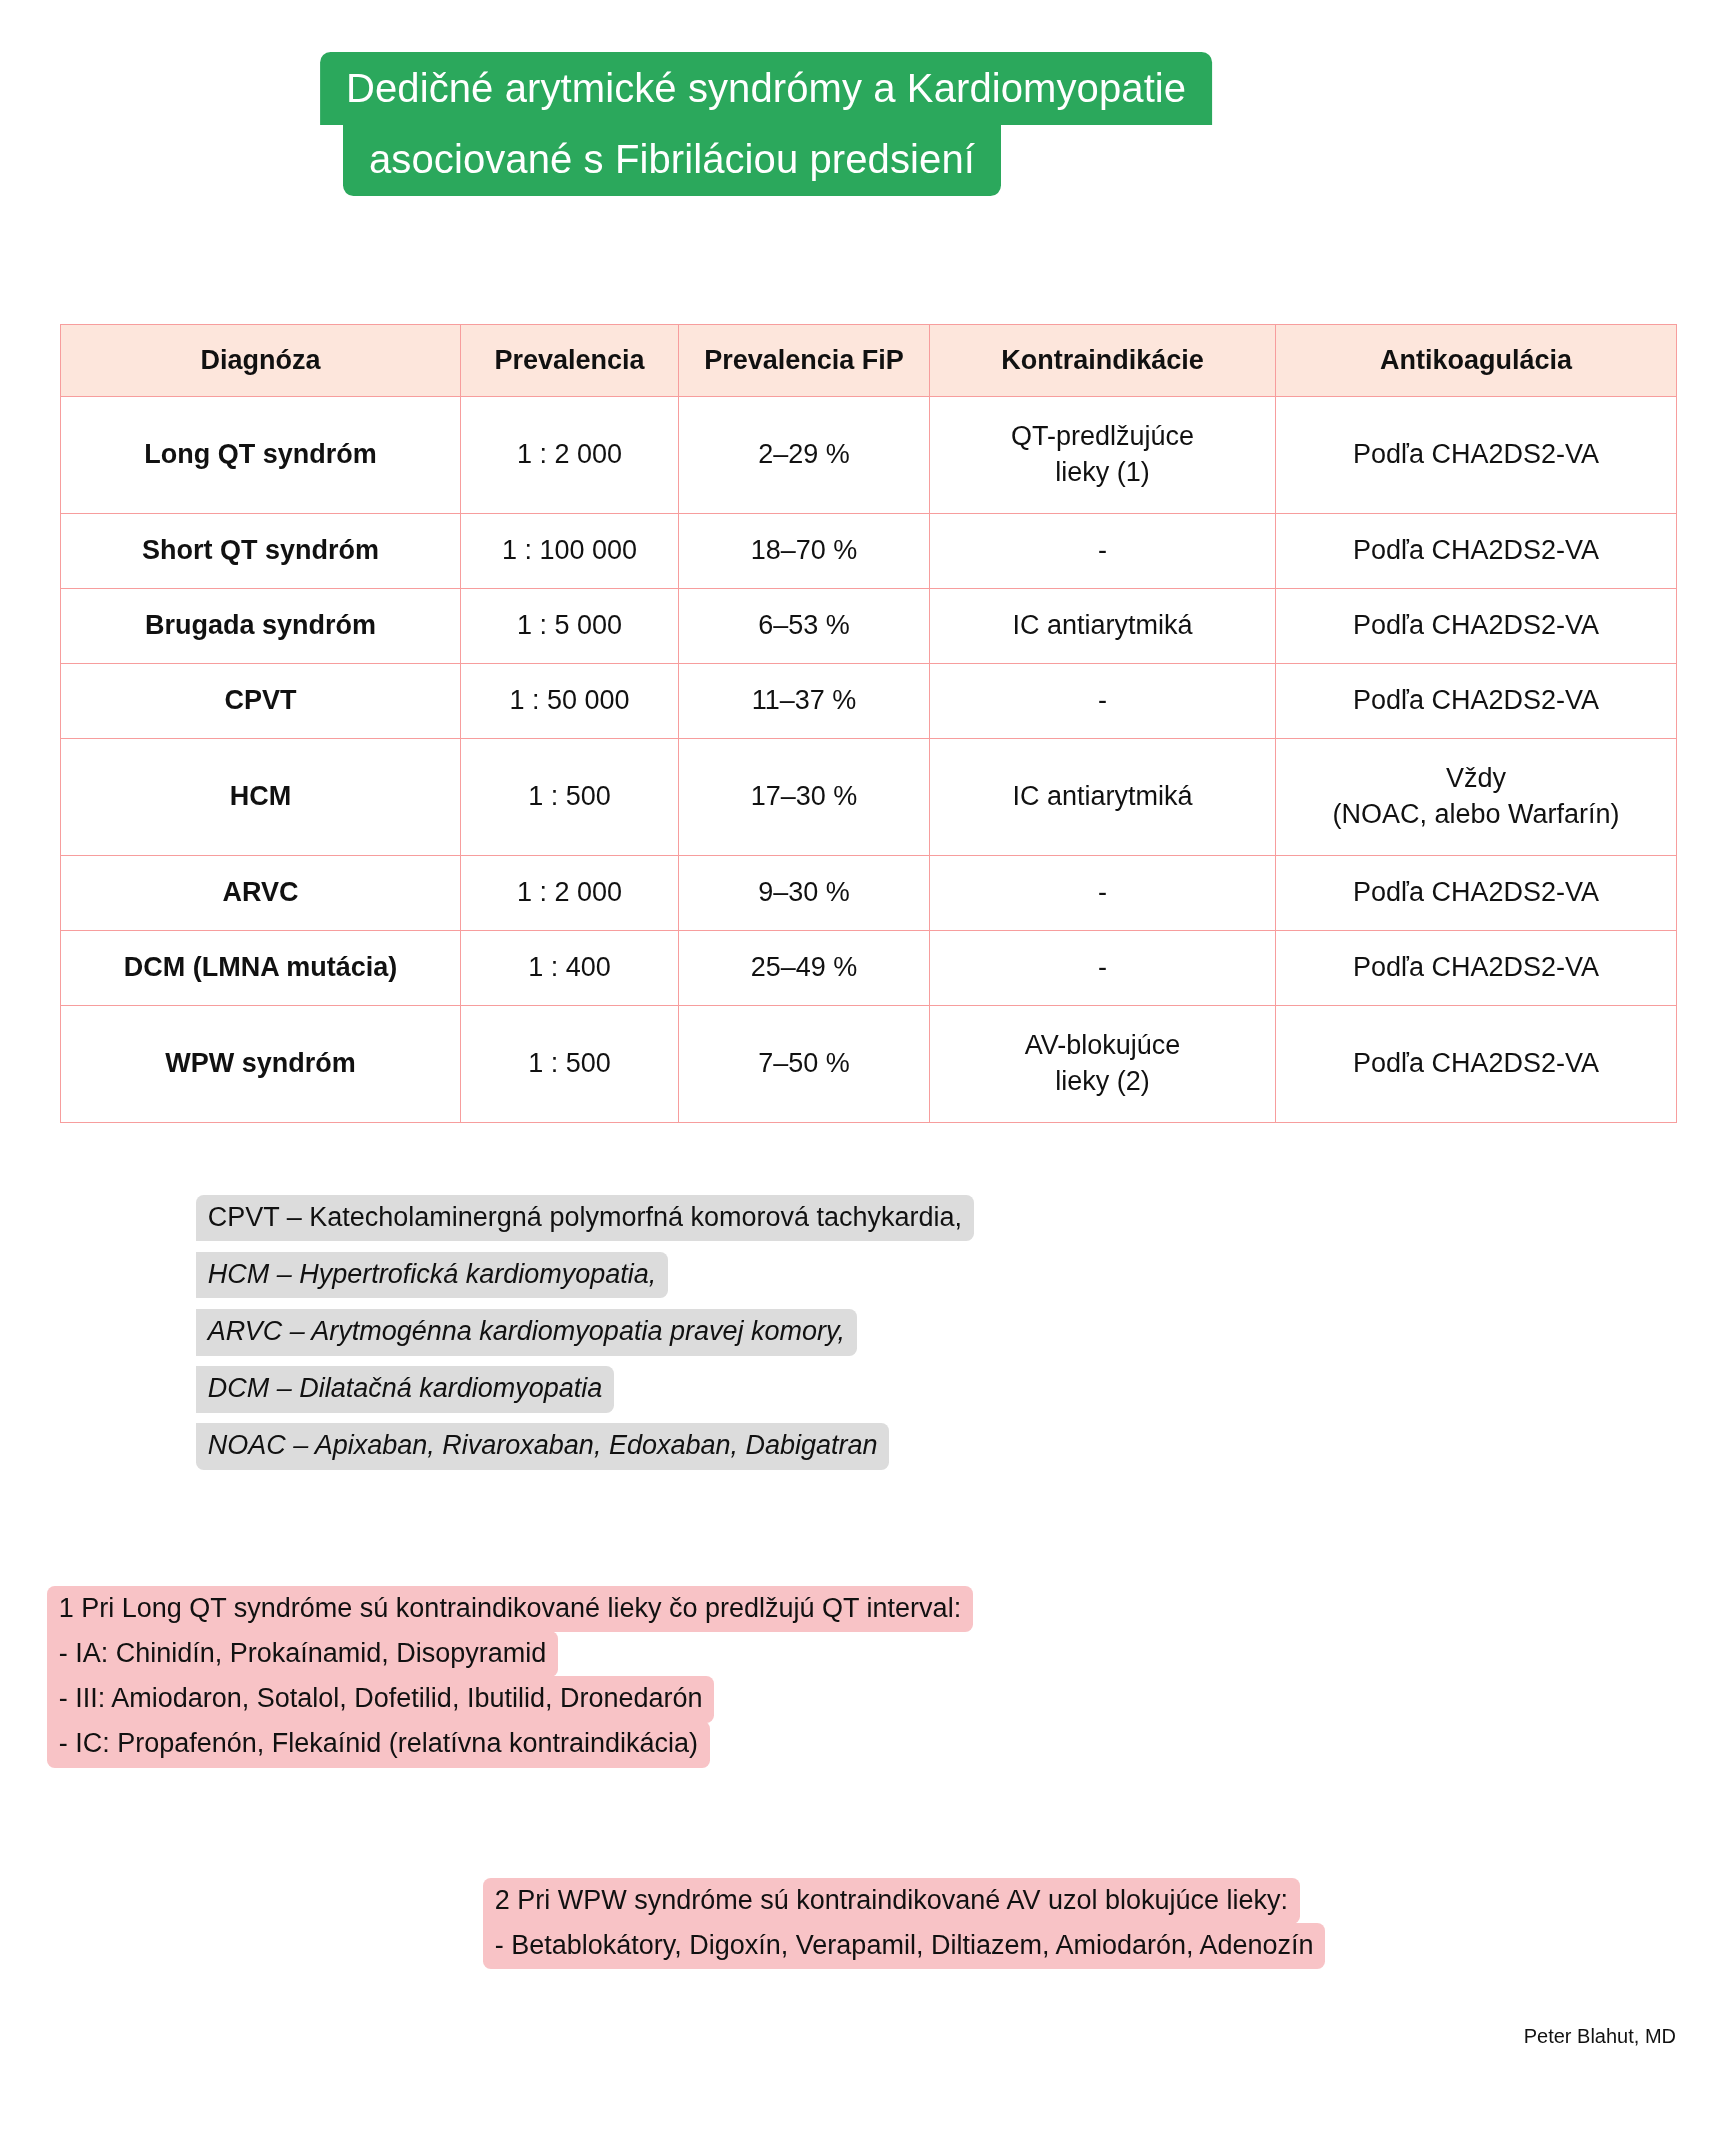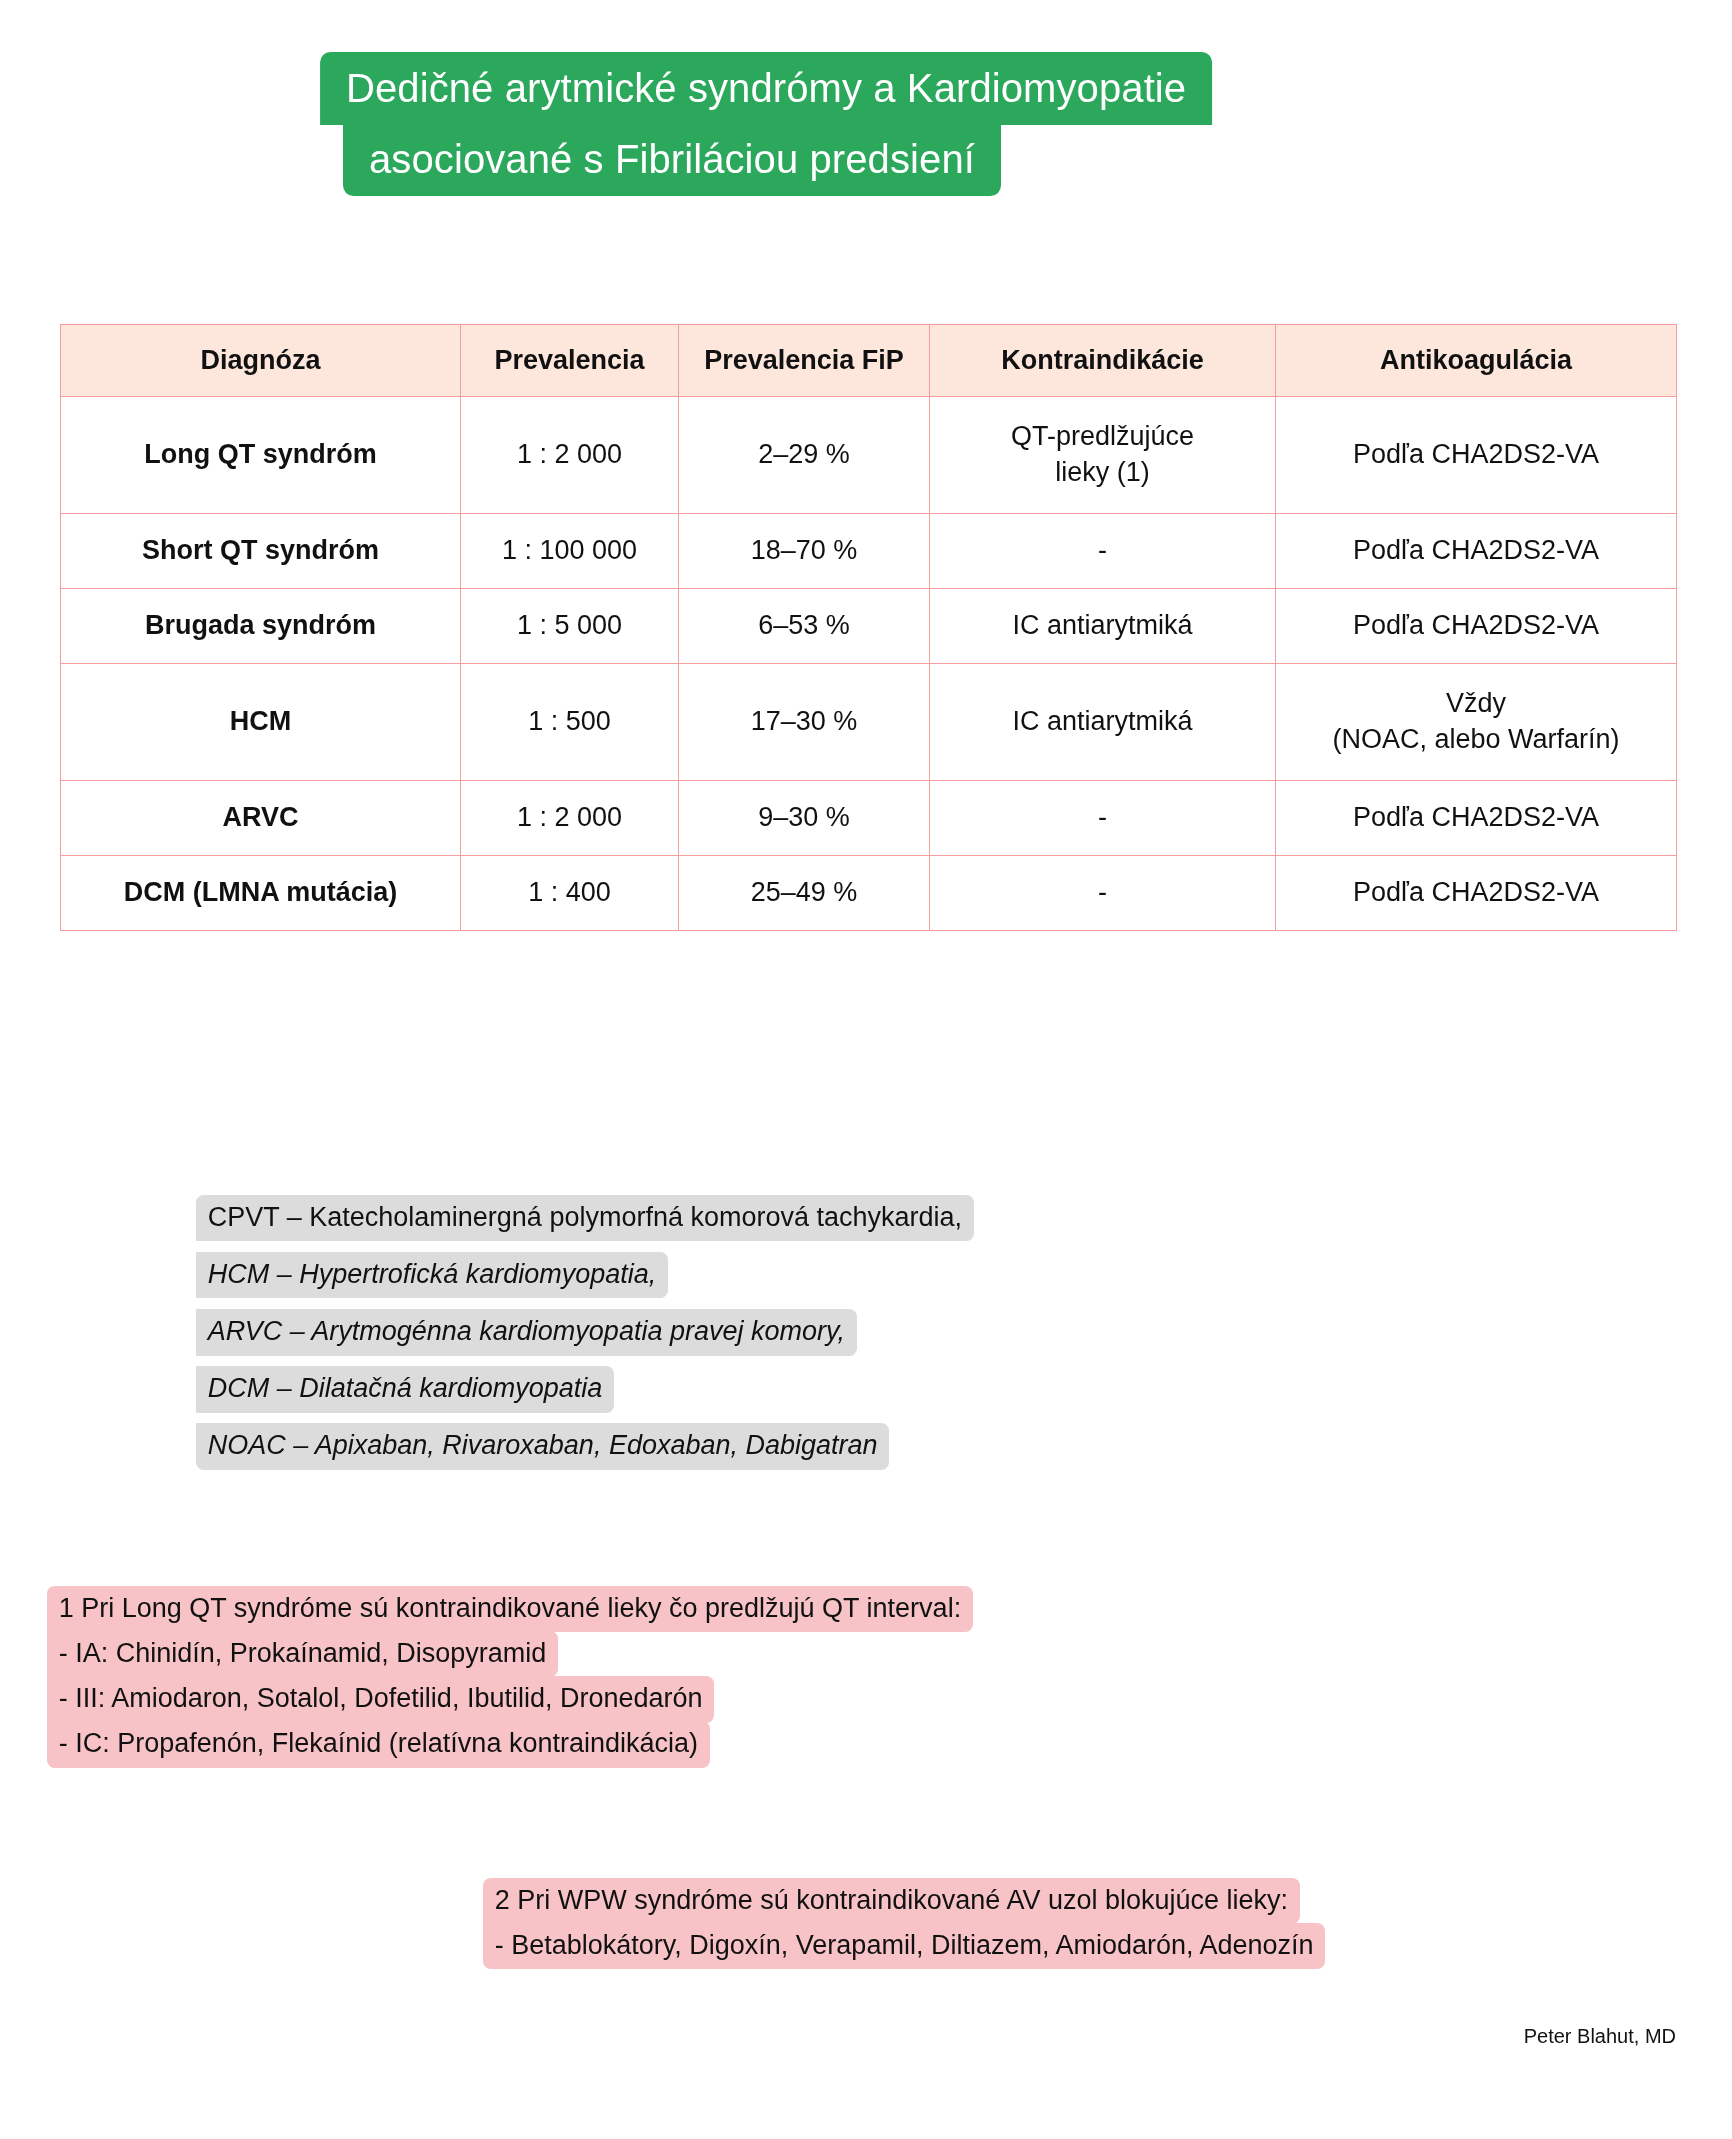--- a/index.html
+++ b/index.html
@@ -211,20 +211,27 @@
       <td class="cell-multiline">-</td>
       <td>Podľa CHA2DS2-VA</td>
     </tr>
     <tr>
       <td class="diag">Brugada syndróm</td>
       <td>1 : 5 000</td>
       <td>6–53 %</td>
       <td class="cell-multiline">IC antiarytmiká</td>
       <td>Podľa CHA2DS2-VA</td>
     </tr>
+    <tr>
+      <td class="diag">CPVT</td>
+      <td>1 : 50 000</td>
+      <td>11–37 %</td>
+      <td class="cell-multiline">-</td>
+      <td>Podľa CHA2DS2-VA</td>
+    </tr>
     <tr class="tall">
       <td class="diag">HCM</td>
       <td>1 : 500</td>
       <td>17–30 %</td>
       <td class="cell-multiline">IC antiarytmiká</td>
       <td class="cell-multiline">Vždy
 (NOAC, alebo Warfarín)</td>
     </tr>
     <tr>
       <td class="diag">ARVC</td>
@@ -233,20 +240,28 @@
       <td class="cell-multiline">-</td>
       <td>Podľa CHA2DS2-VA</td>
     </tr>
     <tr>
       <td class="diag">DCM (LMNA mutácia)</td>
       <td>1 : 400</td>
       <td>25–49 %</td>
       <td class="cell-multiline">-</td>
       <td>Podľa CHA2DS2-VA</td>
     </tr>
+    <tr class="tall">
+      <td class="diag">WPW syndróm</td>
+      <td>1 : 500</td>
+      <td>7–50 %</td>
+      <td class="cell-multiline">AV-blokujúce
+lieky (2)</td>
+      <td>Podľa CHA2DS2-VA</td>
+    </tr>
   </tbody>
 </table>
 
 <div id="abbreviations">
   <span class="abbr-line">CPVT – Katecholaminergná polymorfná komorová tachykardia,</span>
   <span class="abbr-line">HCM – Hypertrofická kardiomyopatia,</span>
   <span class="abbr-line">ARVC – Arytmogénna kardiomyopatia pravej komory,</span>
   <span class="abbr-line">DCM – Dilatačná kardiomyopatia</span>
   <span class="abbr-line">NOAC – Apixaban, Rivaroxaban, Edoxaban, Dabigatran</span>
 </div>

